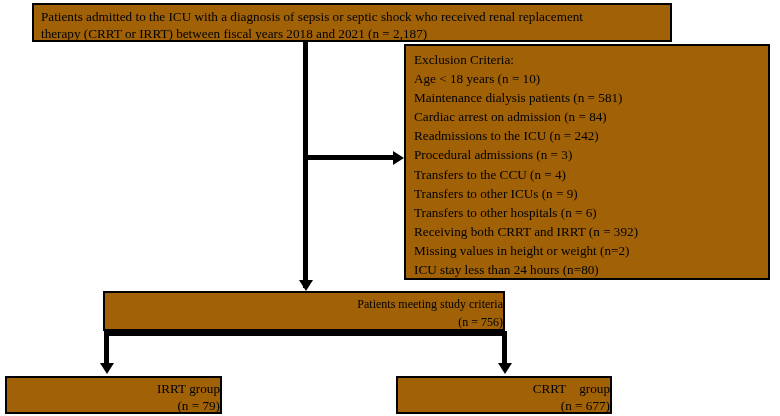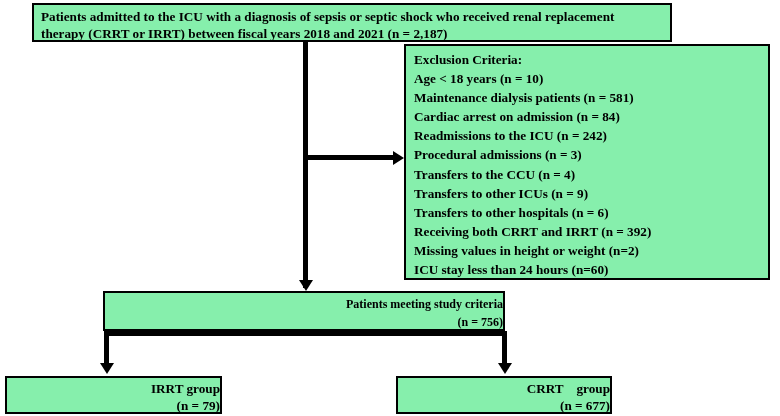--- a/index.html
+++ b/index.html
@@ -13,22 +13,21 @@
     height: 416px;
     background: #ffffff;
     font-family: "Liberation Serif", "DejaVu Serif", serif;
     color: #000000;
     overflow: hidden;
   }
   .box {
     position: absolute;
     box-sizing: border-box;
     border: 2px solid #000000;
-    background: #86efac;
-    font-weight: bold;
+    background: #a16207;
   }
   .box-text {
     margin: 0;
     padding: 0;
     white-space: pre;
   }
   
   #top-box {
     left: 32px;
     top: 3px;
@@ -138,21 +137,21 @@
     <div class="excl-line">Age &lt; 18 years (n = 10)</div>
     <div class="excl-line">Maintenance dialysis patients (n = 581)</div>
     <div class="excl-line">Cardiac arrest on admission (n = 84)</div>
     <div class="excl-line">Readmissions to the ICU (n = 242)</div>
     <div class="excl-line">Procedural admissions (n = 3)</div>
     <div class="excl-line">Transfers to the CCU (n = 4)</div>
     <div class="excl-line">Transfers to other ICUs (n = 9)</div>
     <div class="excl-line">Transfers to other hospitals (n = 6)</div>
     <div class="excl-line">Receiving both CRRT and IRRT (n = 392)</div>
     <div class="excl-line">Missing values in height or weight (n=2)</div>
-    <div class="excl-line">ICU stay less than 24 hours (n=60)</div>
+    <div class="excl-line">ICU stay less than 24 hours (n=80)</div>
   </div>
 
   <div class="box" id="middle-box">
     <div class="box-text">Patients meeting study criteria</div>
     <div class="box-text">(n = 756)</div>
   </div>
 
   <div class="hline" style="left:104px; top:331px; width:403px;"></div>
   <div class="vline" style="left:104px; top:331px; height:34px;"></div>
   <div class="vline" style="left:502px; top:331px; height:34px;"></div>

